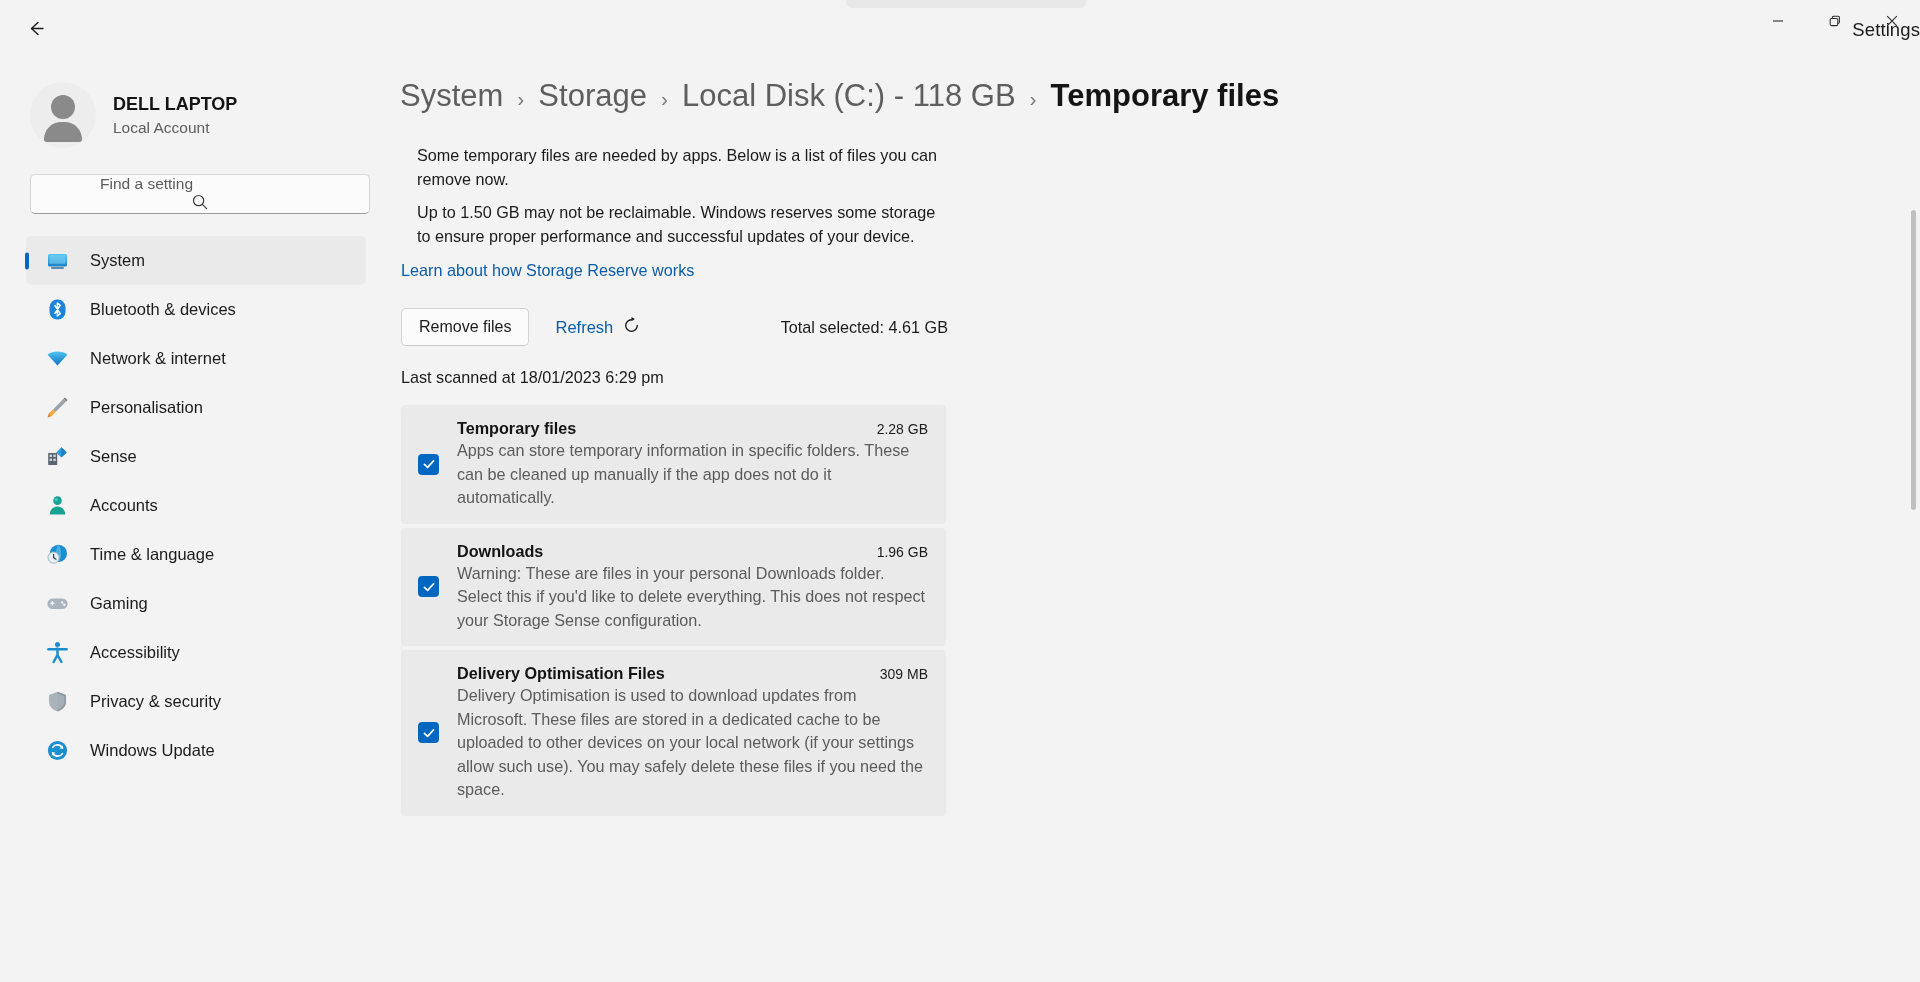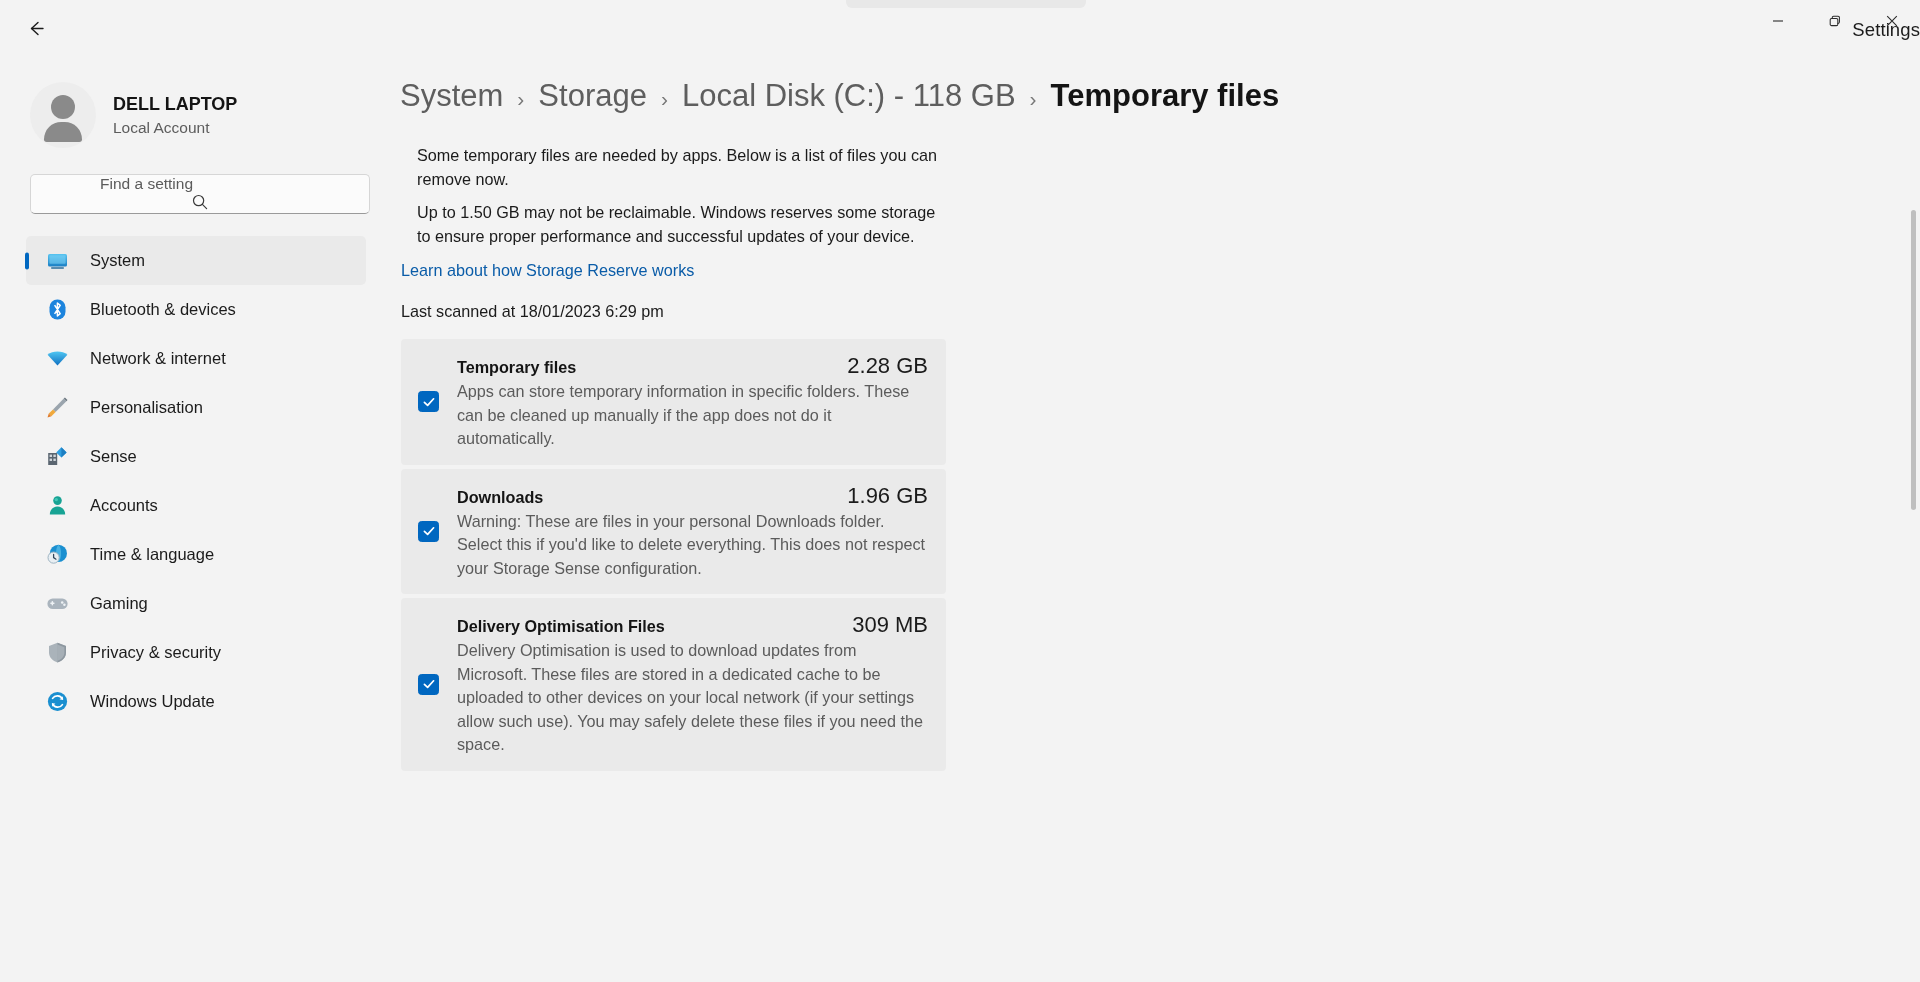--- a/index.html
+++ b/index.html
@@ -300,21 +300,21 @@
     display: flex;
     align-items: baseline;
     justify-content: space-between;
   }
   .file-title {
     font-size: 16.2px;
     font-weight: bold;
     color: #141414;
   }
   .file-size {
-    font-size: 22px;
+    font-size: 14px;
     color: #1b1b1b;
     white-space: nowrap;
   }
   .file-desc {
     font-size: 16.2px;
     line-height: 23.5px;
     color: #5b5b5b;
     margin-top: 1px;
   }
 
@@ -494,20 +494,30 @@
           <rect x="1.4" y="6.4" width="20.2" height="10.6" rx="5.3" fill="#aab4bd"></rect>
           <rect x="4.2" y="10.4" width="4.4" height="1.5" rx=".7" fill="#eef2f5"></rect>
           <rect x="5.6" y="9" width="1.5" height="4.4" rx=".7" fill="#eef2f5"></rect>
           <circle cx="16.2" cy="10.4" r="1.25" fill="#eef2f5"></circle>
           <circle cx="18.4" cy="12.8" r="1.25" fill="#eef2f5"></circle>
         </svg>
       </span>
       <span class="nav-label">Gaming</span>
     </div>
 
+    <div class="nav-item">
+      <span class="nav-icon">
+        <svg width="23" height="23" viewBox="0 0 23 23">
+          <circle cx="11.5" cy="3.6" r="2.5" fill="#1a8fd0"></circle>
+          <path d="M2.4 8.2 H20.6" stroke="#1a8fd0" stroke-width="2.5" stroke-linecap="round"></path>
+          <path d="M11.5 7.4 V14 L7.6 21 M11.5 14 L15.4 21" stroke="#1a8fd0" stroke-width="2.5" fill="none" stroke-linecap="round" stroke-linejoin="round"></path>
+        </svg>
+      </span>
+      <span class="nav-label">Accessibility</span>
+    </div>
 
     <div class="nav-item">
       <span class="nav-icon">
         <svg width="23" height="23" viewBox="0 0 23 23">
           <path d="M11.5 1.8 L20 5 V11.4 C20 16.4 16.2 20 11.5 21.4 C6.8 20 3 16.4 3 11.4 V5 Z" fill="#aab3ba"></path>
           <path d="M11.5 1.8 L20 5 V11.4 C20 16.4 16.2 20 11.5 21.4 Z" fill="#8d979f"></path>
           <path d="M11.5 3.6 L18.4 6.2 V11.4 C18.4 15.5 15.4 18.5 11.5 19.7 Z" fill="#c6cdd2" opacity=".45"></path>
         </svg>
       </span>
       <span class="nav-label">Privacy &amp; security</span>
@@ -540,20 +550,33 @@
     <span class="crumb-sep">›</span>
     <span class="crumb current">Temporary files</span>
   </div>
 
   <div class="desc-block">
     <div class="desc">Some temporary files are needed by apps. Below is a list of files you can remove now.</div>
     <div class="desc">Up to 1.50 GB may not be reclaimable. Windows reserves some storage to ensure proper performance and successful updates of your device.</div>
     <a class="learn-link">Learn about how Storage Reserve works</a>
   </div>
 
+  <div class="actions-row">
+    <button class="btn-remove">Remove files</button>
+    <button class="btn-refresh">
+      <span>Refresh</span>
+      <span>
+        <svg width="19" height="19" viewBox="0 0 19 19" fill="none">
+          <path d="M15.3 9.5 A5.8 5.8 0 1 1 9.5 3.7" stroke="#1b1b1b" stroke-width="1.35" stroke-linecap="round" fill="none"></path>
+          <path d="M9.5 0.9 L9.5 5.2 L12.9 3.1 Z" fill="#1b1b1b"></path>
+        </svg>
+      </span>
+    </button>
+    <span class="total-selected">Total selected: 4.61 GB</span>
+  </div>
 
   <div class="last-scanned">Last scanned at 18/01/2023 6:29 pm</div>
 
   <div class="file-list">
 
     <div class="file-item">
       <span class="checkbox">
         <svg width="14" height="14" viewBox="0 0 14 14">
             <path d="M2.4 7.4 L5.6 10.4 L11.6 3.8" stroke="#fff" stroke-width="1.7" fill="none" stroke-linecap="round" stroke-linejoin="round"></path>
           </svg>

